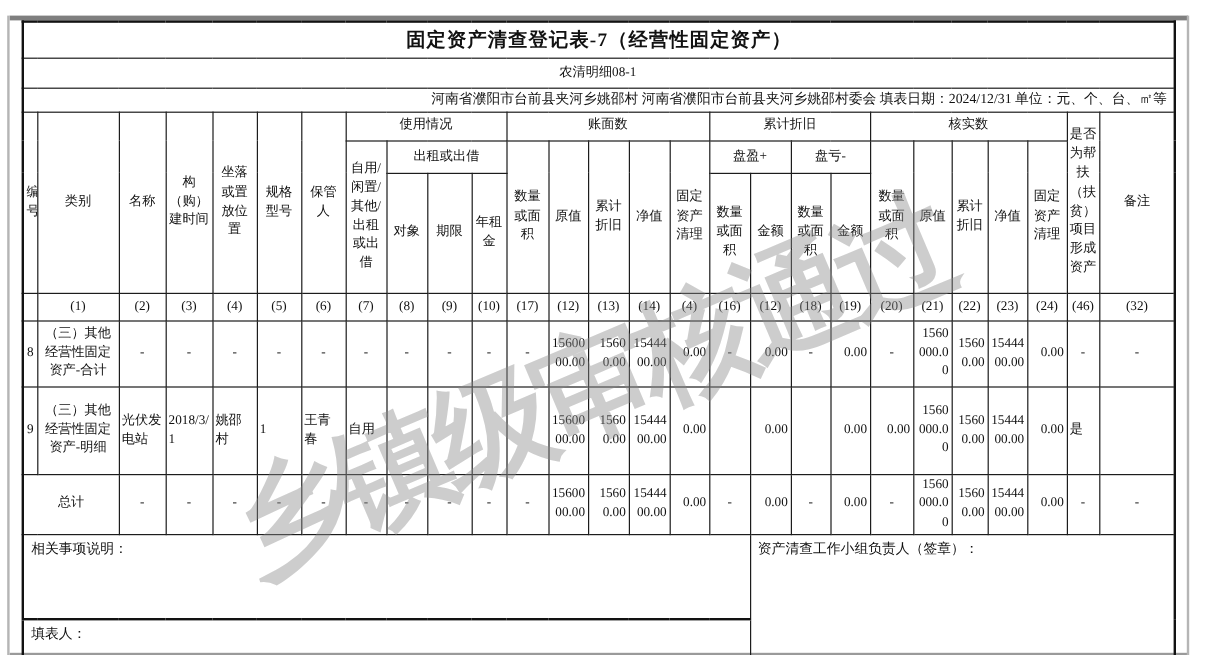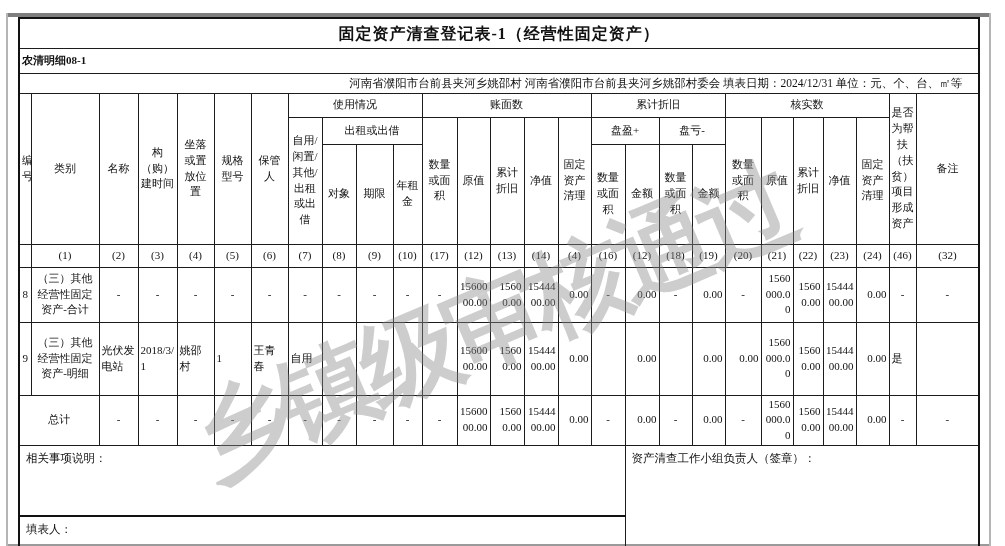--- a/index.html
+++ b/index.html
@@ -9,22 +9,22 @@
   .edge.top{left:8px;top:13px;width:982px;height:4px;background:#7f7f7f;}
   .edge.bottom{left:8px;top:544px;width:982px;height:3px;background:#9a9a9a;}
   .edge.left{left:6px;top:13px;width:2px;height:534px;background:#b5b5b5;}
   .edge.right{left:989px;top:13px;width:2px;height:534px;background:#b5b5b5;}
   .sheet{position:absolute;left:18px;top:17px;z-index:2;}
   table{border-collapse:collapse;table-layout:fixed;width:960px;background:transparent;}
   td{border:1px solid #1c1c1c;font-size:11px;line-height:1.45;padding:1px 2px;
      text-align:center;vertical-align:middle;overflow:hidden;word-wrap:break-word;}
   table{border:2px solid #121212;}
   .title td{font-size:16px;font-weight:bold;letter-spacing:1px;}
-  .meta td{text-align:left;padding-right:4px;font-size:11px;font-weight:bold;}
-  .sub td{text-align:right;padding-right:16px;font-size:11.5px;}
+  .meta td{text-align:center;padding-right:4px;font-size:11px;}
+  .sub td{text-align:right;padding-right:6px;font-size:11.5px;}
   td.n{text-align:right;word-break:break-all;padding:1px 2px;}
   td.l{text-align:left;}
   td.ft{text-align:left;vertical-align:top;padding:5px 6px;font-size:11.5px;font-family:Liberation Mono, monospace;}
   tr.fb td{border-top:2px solid #121212;}
   .wm{position:absolute;left:112px;top:258px;width:760px;z-index:5;
       transform:rotate(-23deg);transform-origin:center;
       font-size:98px;font-weight:bold;letter-spacing:-7px;white-space:nowrap;
       text-align:center;color:#8a8a8a;opacity:.42;pointer-events:none;
       font-family:"Liberation Serif","DejaVu Serif",serif;}
 </style>
@@ -65,21 +65,21 @@
         <col style="width:32px">
         <col style="width:30px">
         <col style="width:33px">
         <col style="width:33px">
         <col style="width:27px">
         <col style="width:63px">
 </colgroup>
 
 <tbody>
         <tr class="title" style="height:30px">
-  <td colspan="27">固定资产清查登记表-1（经营性固定资产）</td>
+  <td colspan="27">固定资产清查登记表-7（经营性固定资产）</td>
 </tr>
 <tr class="meta" style="height:25px">
   <td colspan="27">农清明细08-1</td>
 </tr>
 <tr class="sub" style="height:20px">
   <td colspan="27">河南省濮阳市台前县夹河乡姚邵村  河南省濮阳市台前县夹河乡姚邵村委会  填表日期：2024/12/31  单位：元、个、台、㎡等</td>
 </tr>
 
 <tr style="height:24px">
   <td rowspan="3">编号</td>

